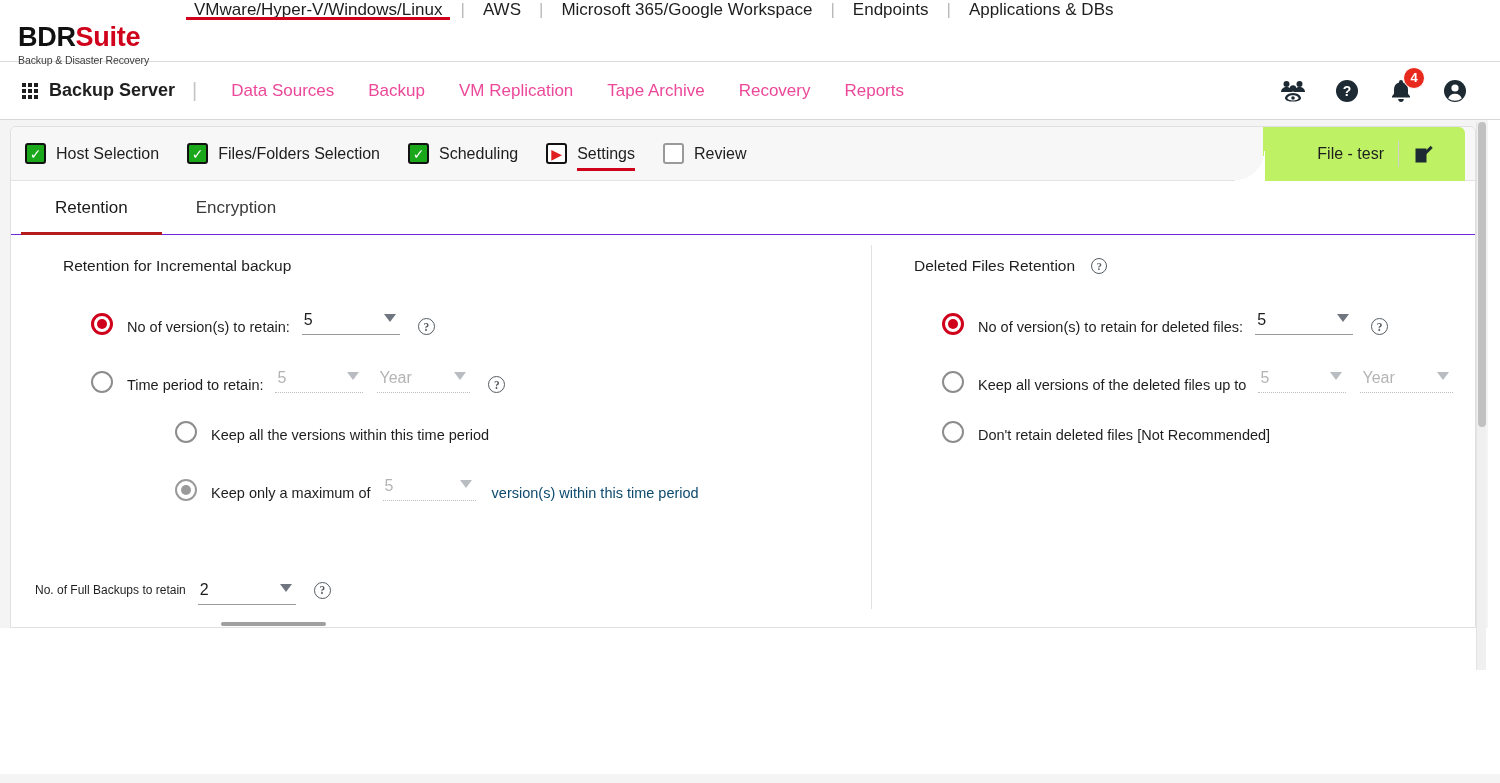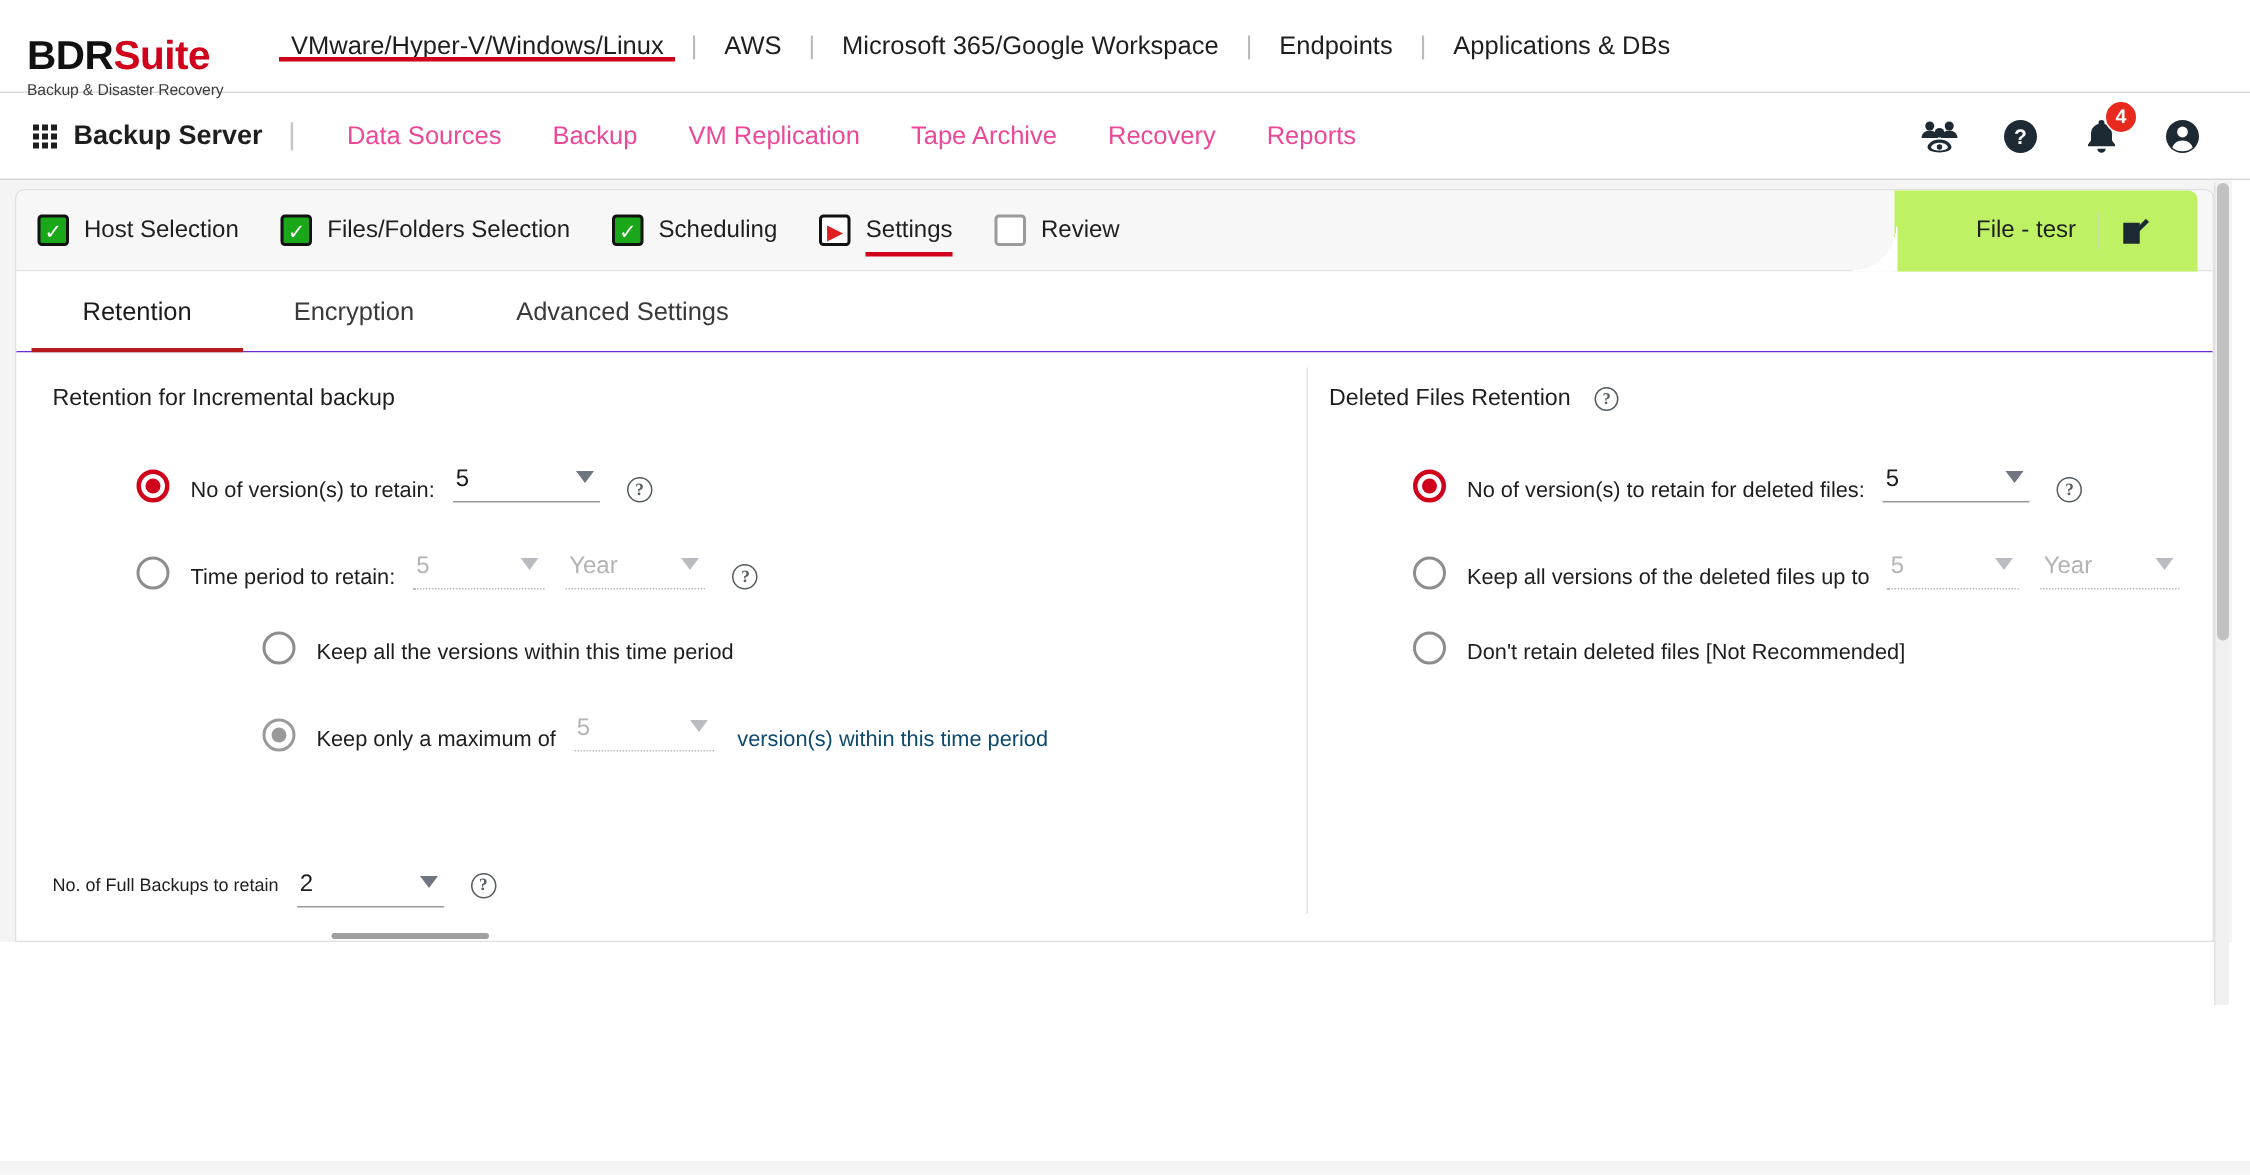--- a/index.html
+++ b/index.html
@@ -29,21 +29,21 @@
   .brand-main {
     font-size: 27px; font-weight: bold; letter-spacing: -0.3px;
     line-height: 1;
   }
   .brand-main .bdr { color: #111111; }
   .brand-main .suite { color: #d0021b; font-weight: bold; }
   .brand-sub {
     font-size: 10.5px; color: #3c3c3c; margin-top: 3px; letter-spacing: -0.1px;
   }
   .prodnav {
-    display: flex; align-items: center; flex: 1;
+    display: flex; align-items: flex-start; flex: 1;
   }
   .prodnav-item {
     display: flex; align-items: center;
     padding: 0 16px;
     font-size: 17px;
     color: #1e1e1e;
     cursor: pointer;
     position: relative;
   }
   .prodnav-item.active::after {
@@ -213,20 +213,21 @@
     margin: 10px 0 18px 0;
   }
   .col-right {
     flex: 1;
     padding: 22px 0 0 14px;
   }
   .sec-title {
     font-size: 15.5px; color: #1e1e1e;
     display: flex; align-items: center; gap: 8px;
     margin-bottom: 30px;
+    margin-left: 28px;
   }
 
   .opt-row {
     display: flex; align-items: flex-end;
     margin-bottom: 28px;
   }
   .opt-row.indent1 { margin-left: 56px; }
   .opt-row.indent2 { margin-left: 140px; }
 
   .radio {
@@ -469,21 +470,20 @@
               <path d="M2.5 5.5h11v14h-11z" fill="currentColor" stroke="none"></path>
               <path d="M19.5 2.5l-9.5 9.5-1 3.5 3.5-1 9.5-9.5z" fill="currentColor" stroke="none" transform="scale(0.82) translate(2,1)"></path>
             </svg>
           </span>
         </div>
       </div>
 
       <div class="subtabs">
         <div class="subtab active">Retention</div>
         <div class="subtab">Encryption</div>
-        <div class="subtab">Advanced Settings</div>
       </div>
 
       <div class="content">
 
         <div class="col-left">
           <div class="sec-title">
             <span>Retention for Incremental backup</span>
           </div>
 
           <div class="opt-row indent1">

